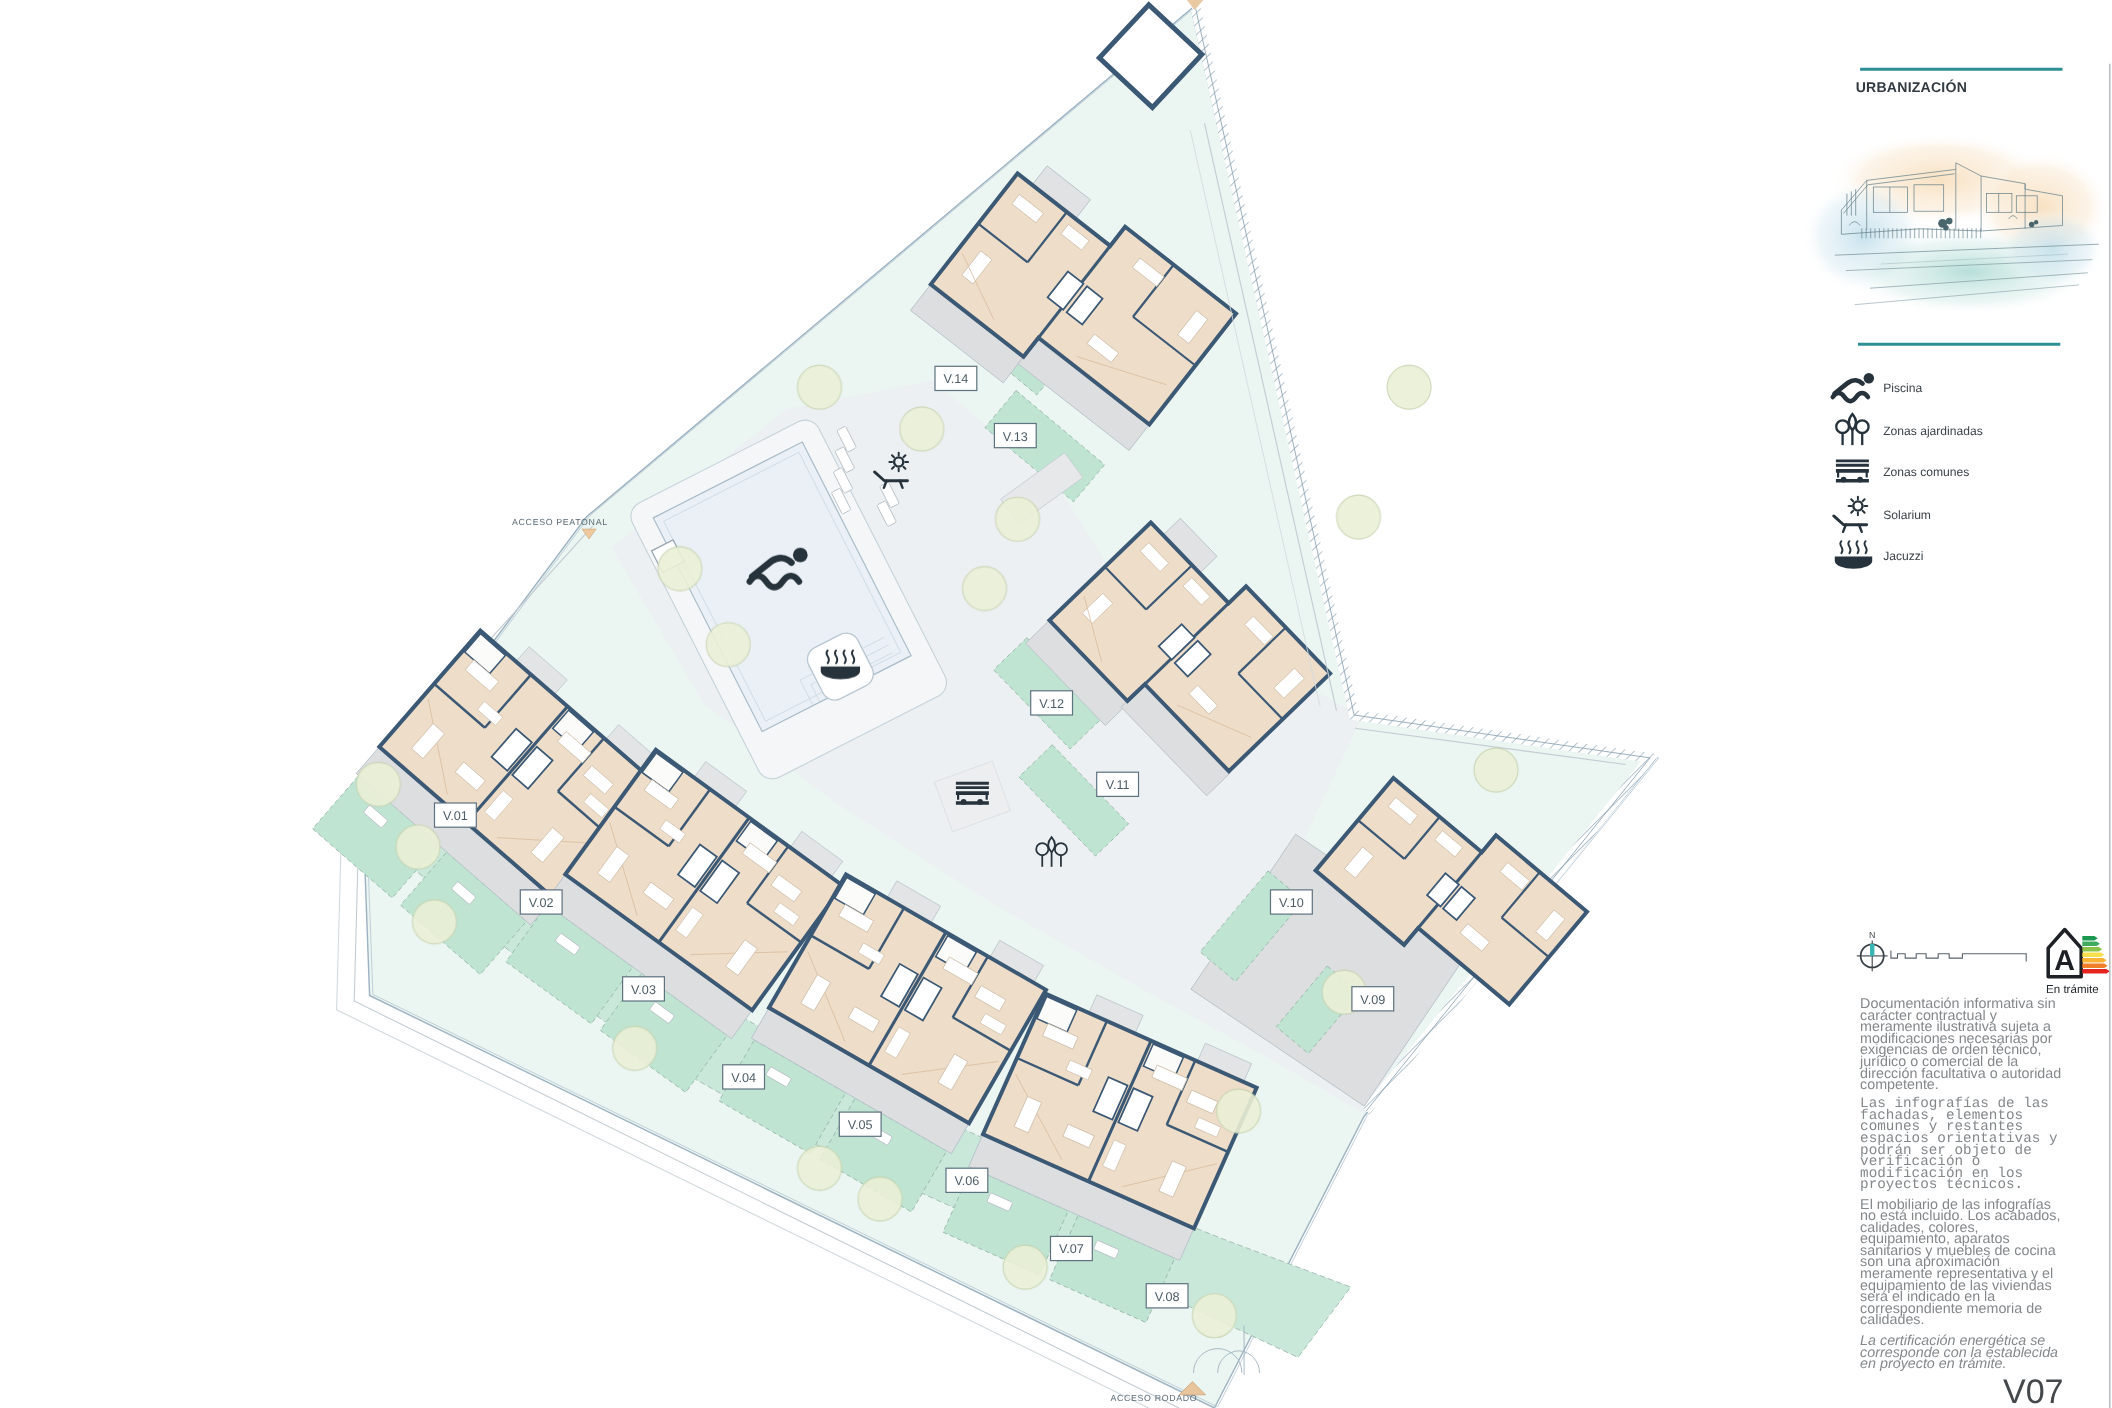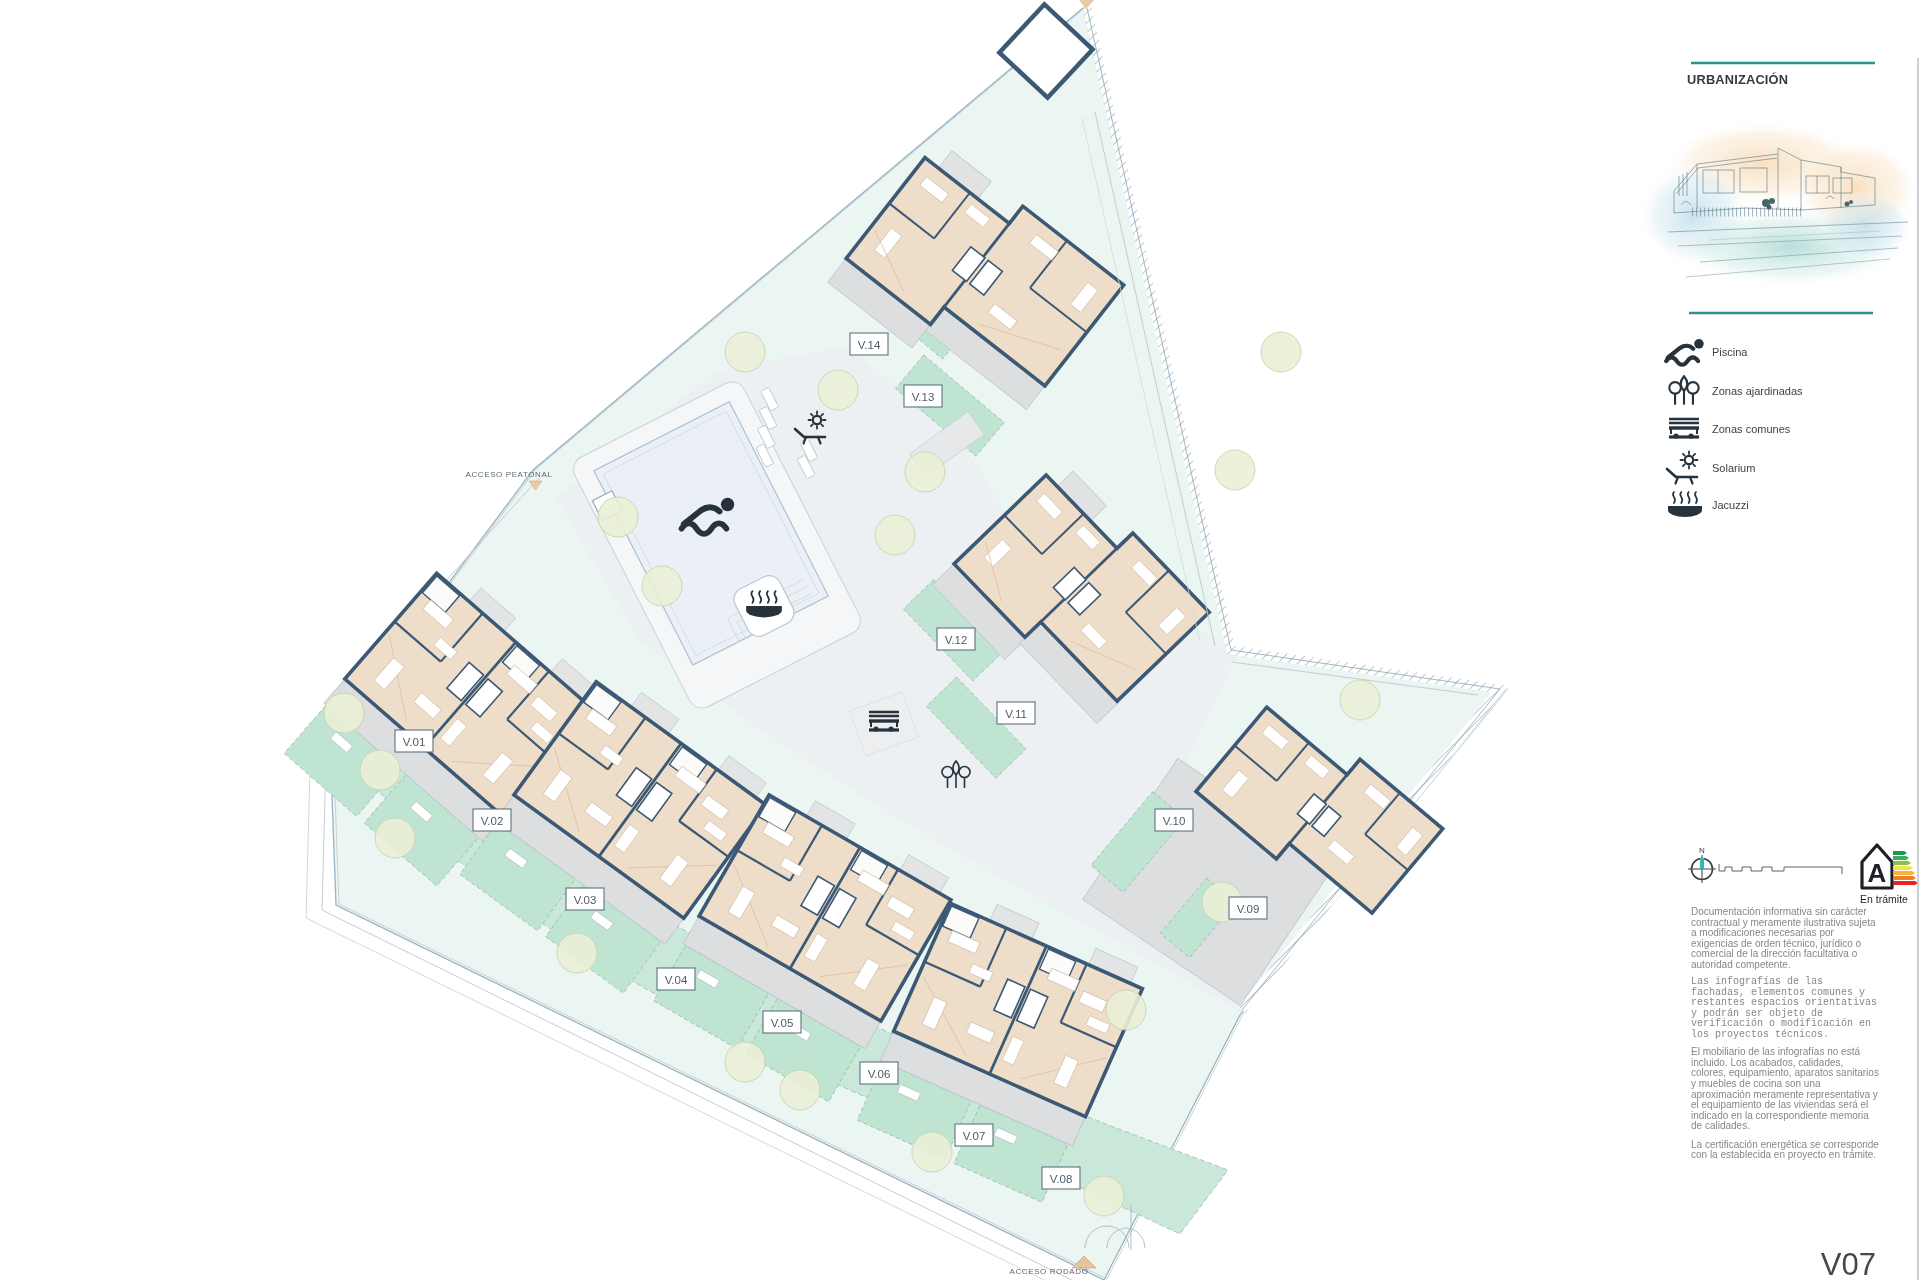--- a/index.html
+++ b/index.html
@@ -499,19 +499,19 @@
       <polygon points="1893,881 1915,881 1918,883 1915,885 1893,885" fill="#e52421"></polygon>
     </g>
     <text x="1884" y="903" font-family="Liberation Sans, sans-serif" font-size="10.5" fill="#23282d" text-anchor="middle">En trámite</text>
   </g>
 
   <text x="1876" y="1275" font-family="Liberation Sans, sans-serif" font-size="31" fill="#45494c" text-anchor="end">V07</text>
 
   <line x1="1918" y1="58" x2="1918" y2="1280" stroke="#b9bec1" stroke-width="1.4"></line>
 
 </svg>
-<div style="position:absolute;left:1691px;top:907px;width:188px;font-size:10px;line-height:10.6px;color:#84888b;">
+<div style="position:absolute;left:1691px;top:907px;width:188px;font-size:13px;line-height:10.6px;color:#84888b;">
   <p style="margin:0 0 6.5px 0;">Documentación informativa sin carácter contractual y meramente ilustrativa sujeta a modificaciones necesarias por exigencias de orden técnico, jurídico o comercial de la dirección facultativa o autoridad competente.</p>
   <p style="margin:0 0 6.5px 0;font-family:Liberation Mono, monospace;">Las infografías de las fachadas, elementos comunes y restantes espacios orientativas y podrán ser objeto de verificación o modificación en los proyectos técnicos.</p>
   <p style="margin:0 0 8px 0;">El mobiliario de las infografías no está incluido. Los acabados, calidades, colores, equipamiento, aparatos sanitarios y muebles de cocina son una aproximación meramente representativa y el equipamiento de las viviendas será el indicado en la correspondiente memoria de calidades.</p>
-  <p style="margin:0 0 6.5px 0;">La certificación energética se corresponde con la establecida en proyecto en trámite.</p>
+  <p style="margin:0 0 6.5px 0;font-style:italic;">La certificación energética se corresponde con la establecida en proyecto en trámite.</p>
 </div>
 </div>
 
 </body></html>

